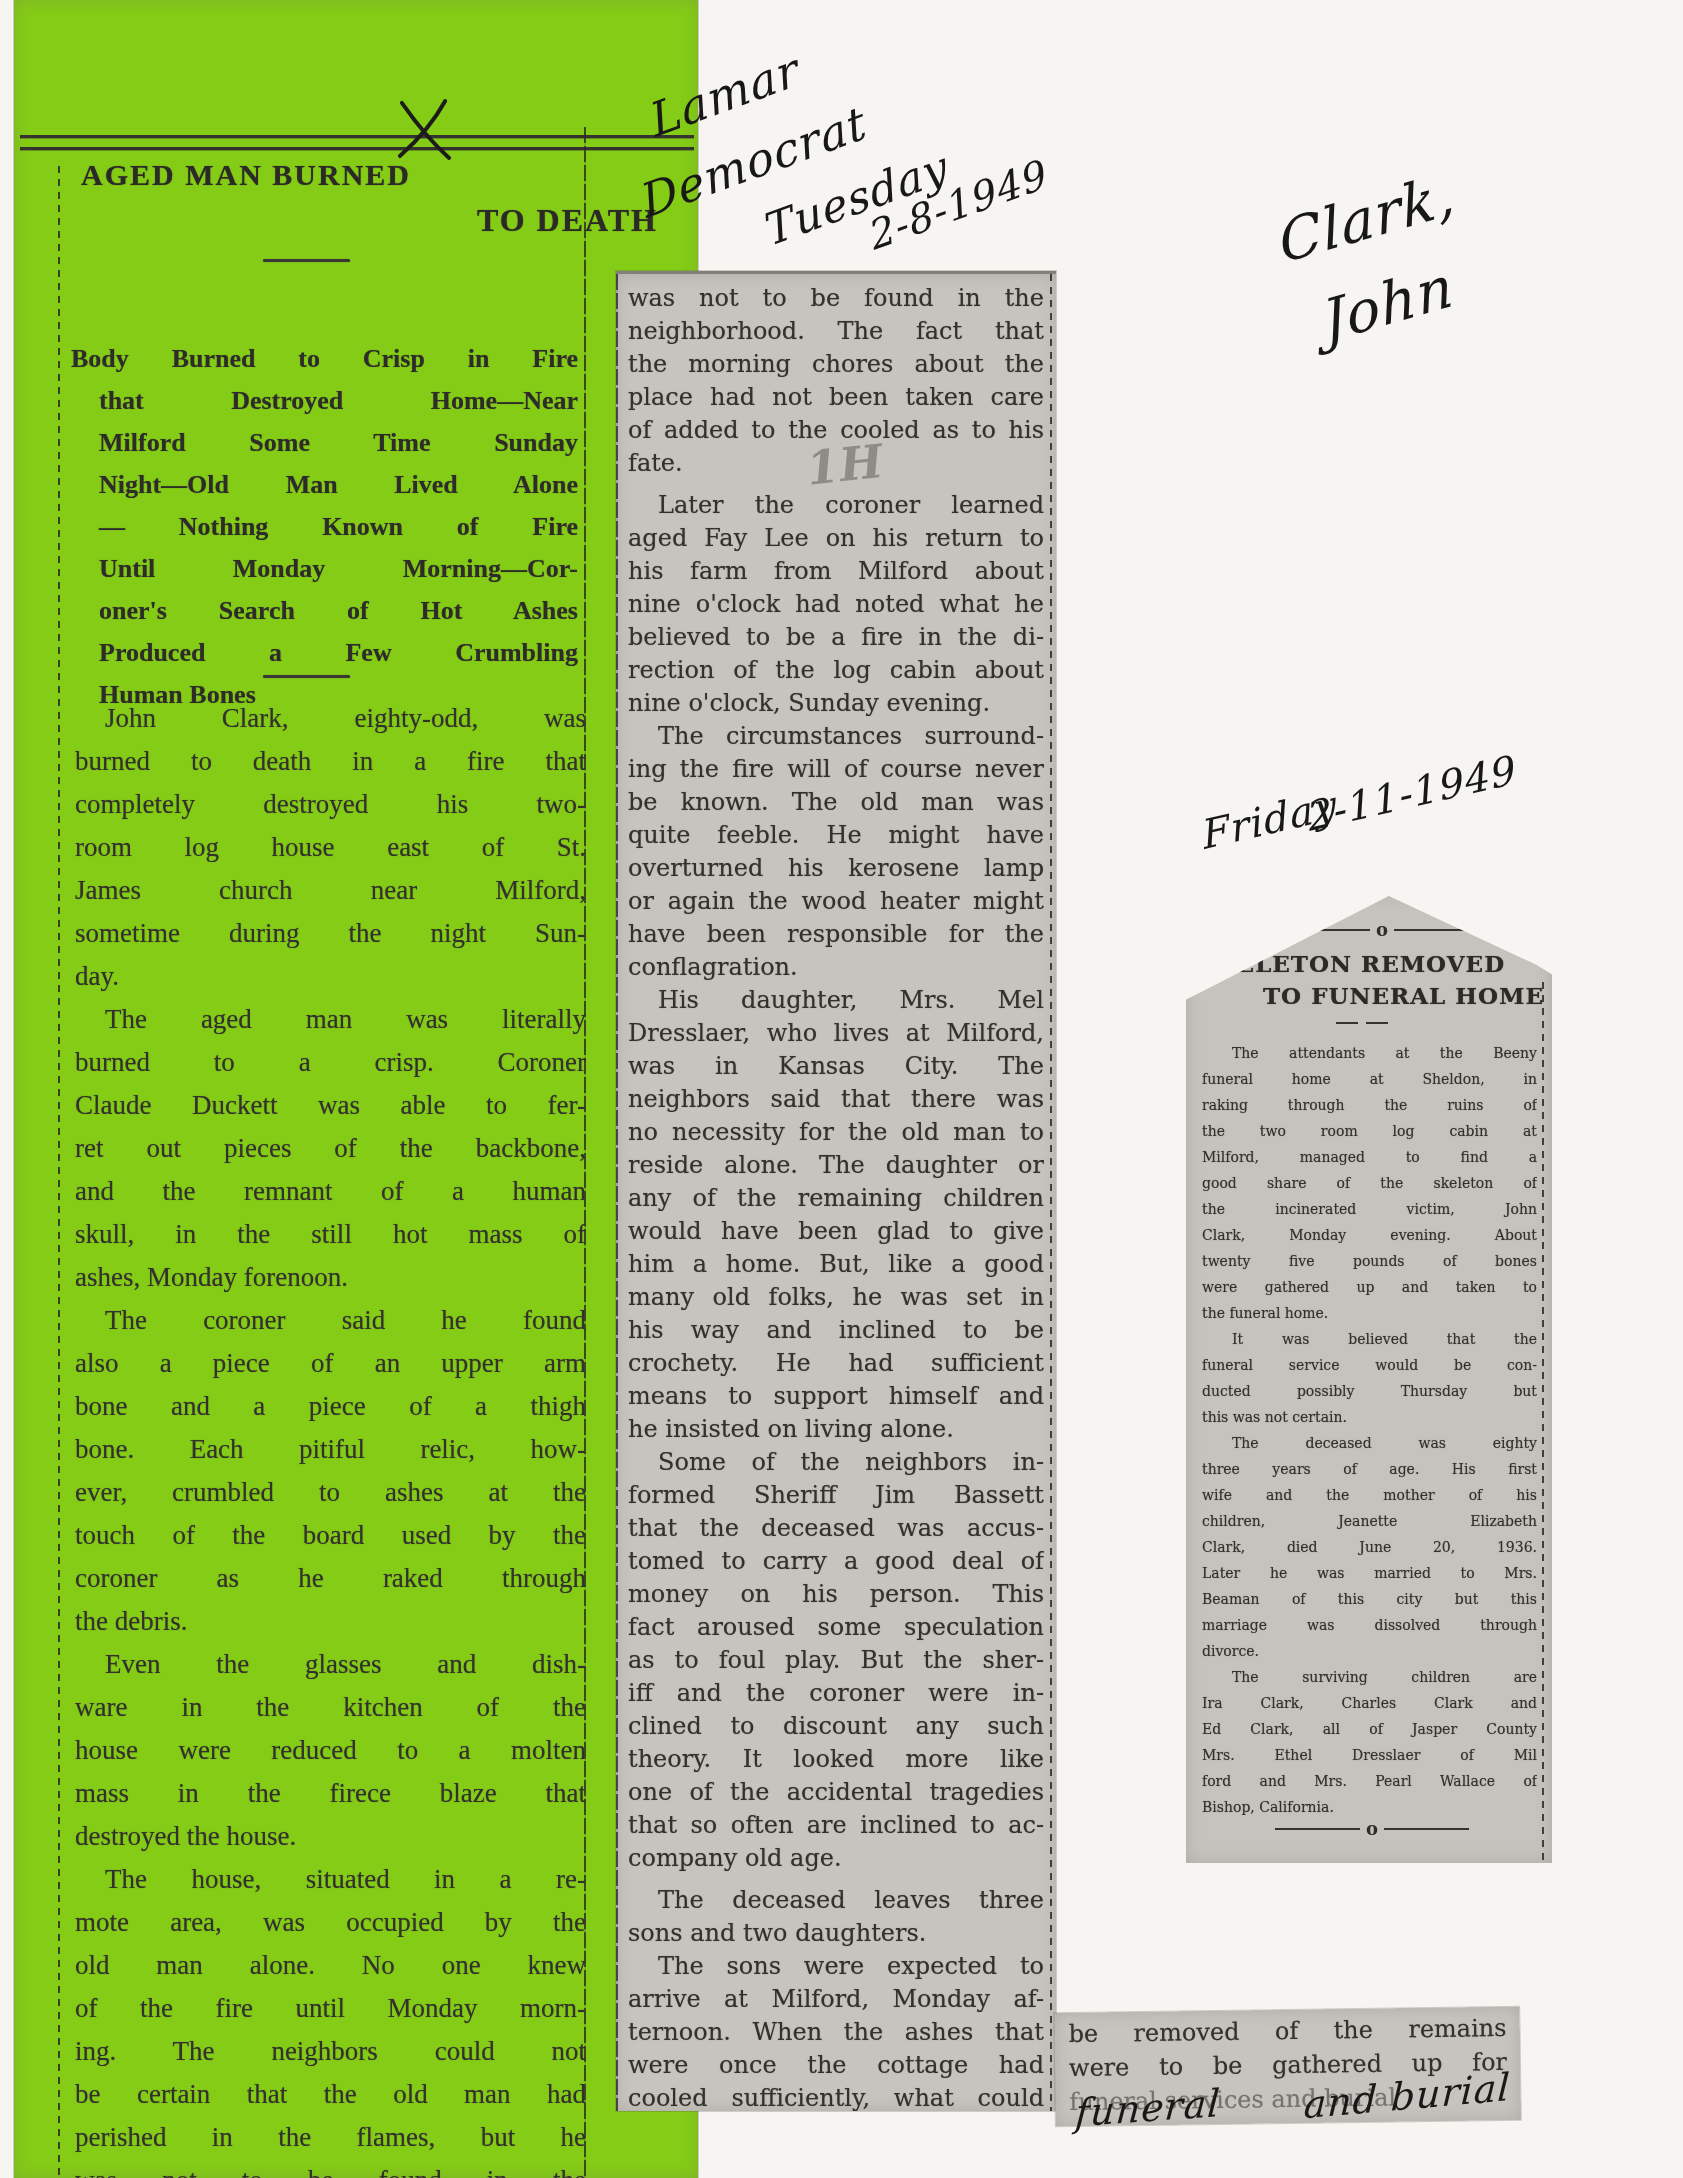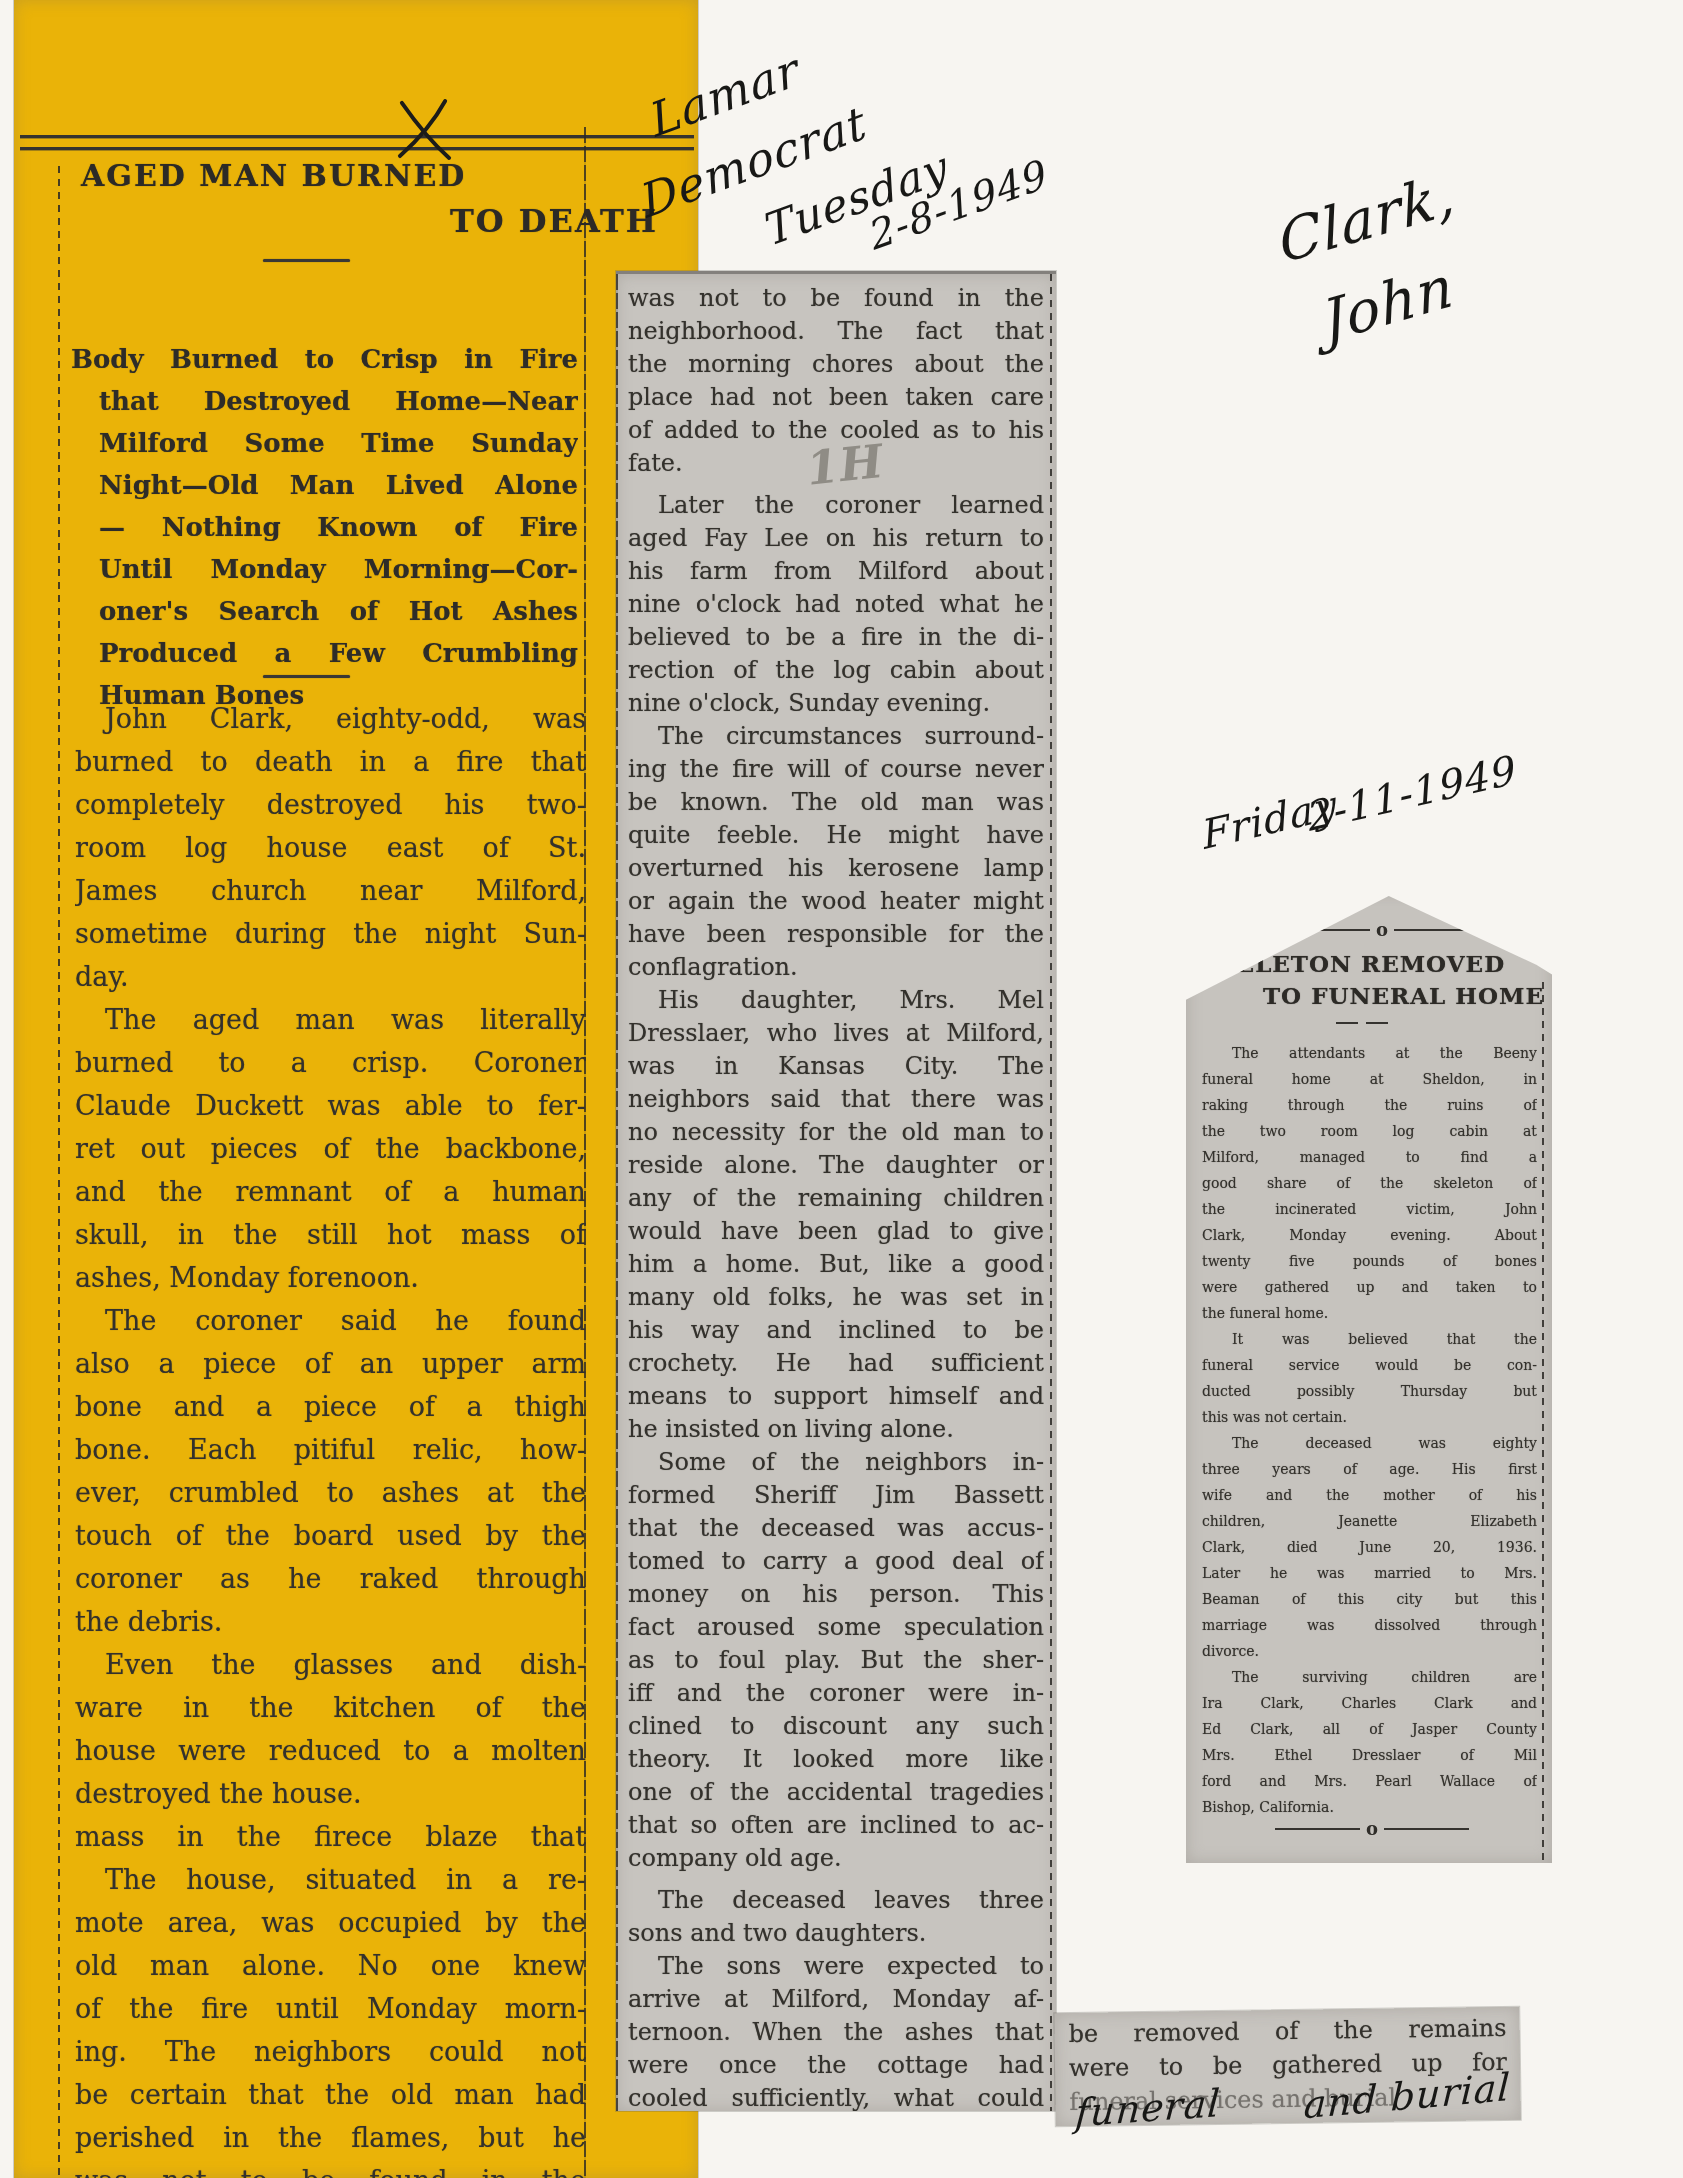--- a/index.html
+++ b/index.html
@@ -19,21 +19,21 @@
   }
   .nc .line {
     text-align:justify; text-align-last:justify;
     overflow:hidden; text-shadow:0 0 1px rgba(62,58,52,.55);
   }
   .nc .line.short { text-align-last:left; }
   .nc .line.ind { padding-left:30px; }
   .nc .line.gap { margin-top:9px; }
 
   
-  #clip1 { left:14px; top:0; width:684px; height:2178px; background:#eab308; }
+  #clip1 { left:14px; top:0; width:684px; height:2178px; background:#84cc16;font-family:Liberation Serif, serif; }
   #clip1 .rules { position:absolute; left:6px; right:4px; top:135px; height:22px; }
   #clip1 .rules .r1, #clip1 .rules .r2 {
     height:3px; background:#35332f; margin-bottom:9px;
     box-shadow:0 1px 0 rgba(53,51,47,.4);
   }
   .vrule { position:absolute; width:2px;
     background:repeating-linear-gradient(to bottom, rgba(42,40,36,.85) 0 7px, rgba(42,40,36,0) 7px 13px); }
   .vrule.solid {
     background:repeating-linear-gradient(to bottom, rgba(42,40,36,.8) 0 16px, rgba(42,40,36,.15) 16px 19px); }
   .headline {
@@ -133,22 +133,22 @@
         <div class="line">also a piece of an upper arm</div>
         <div class="line">bone and a piece of a thigh</div>
         <div class="line">bone. Each pitiful relic, how-</div>
         <div class="line">ever, crumbled to ashes at the</div>
         <div class="line">touch of the board used by the</div>
         <div class="line">coroner as he raked through</div>
         <div class="line short">the debris.</div>
         <div class="line ind">Even the glasses and dish-</div>
         <div class="line">ware in the kitchen of the</div>
         <div class="line">house were reduced to a molten</div>
+        <div class="line">mass in the firece blaze that</div>
         <div class="line short">destroyed the house.</div>
-        <div class="line">mass in the firece blaze that</div>
         <div class="line ind">The house, situated in a re-</div>
         <div class="line">mote area, was occupied by the</div>
         <div class="line">old man alone. No one knew</div>
         <div class="line">of the fire until Monday morn-</div>
         <div class="line">ing. The neighbors could not</div>
         <div class="line">be certain that the old man had</div>
         <div class="line">perished in the flames, but he</div>
         <div class="line">was not to be found in the</div>
       </div>
   </div>

